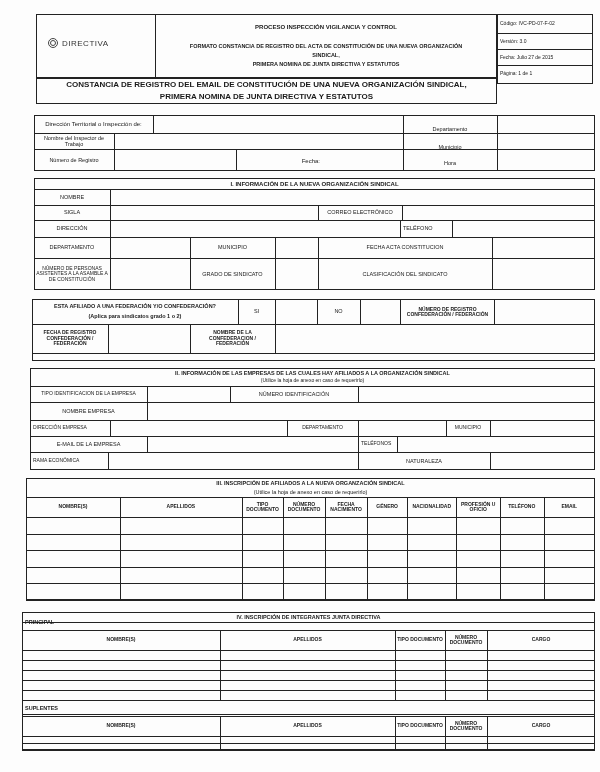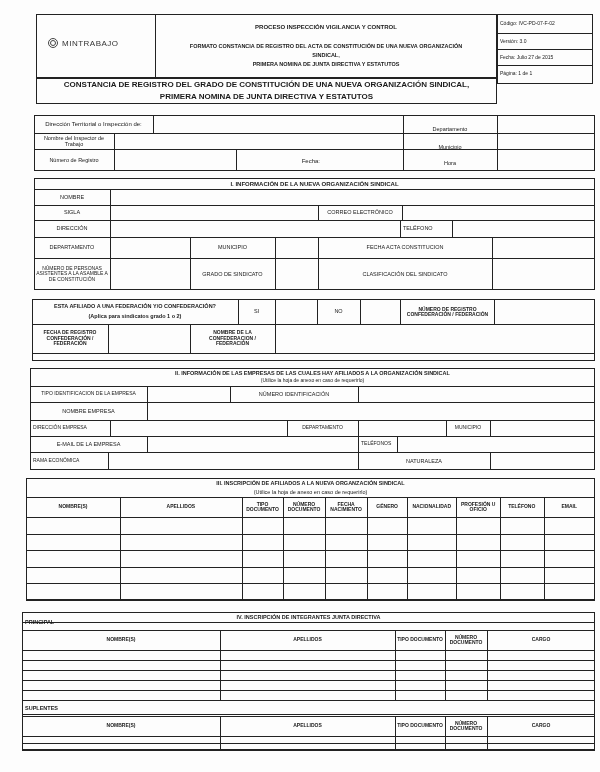--- a/index.html
+++ b/index.html
@@ -20,38 +20,38 @@
 </style>
 </head>
 <body>
 
 <div class="page">
 
   <div class="bx thick" style="left:36px;top:14px;width:461px;height:64px;"></div>
   <div class="vl" style="left:155px;top:14px;height:64px;"></div>
   <div class="logo">
     <span class="logo-mark"></span>
-    <span>MINTRABAJO</span>
+    <span>DIRECTIVA</span>
   </div>
   <div class="t b s6" style="left:156px;top:22px;width:340px;height:10px;">PROCESO INSPECCIÓN VIGILANCIA Y CONTROL</div>
   <div class="t b s55" style="left:156px;top:42px;width:340px;height:9px;">FORMATO CONSTANCIA DE REGISTRO DEL ACTA DE CONSTITUCIÓN DE UNA NUEVA ORGANIZACIÓN</div>
   <div class="t b s55" style="left:156px;top:51px;width:340px;height:8px;">SINDICAL,</div>
   <div class="t b s55" style="left:156px;top:60px;width:340px;height:9px;">PRIMERA NOMINA DE JUNTA DIRECTIVA  Y  ESTATUTOS</div>
 
   <div class="bx" style="left:497px;top:14px;width:96px;height:70px;"></div>
   <div class="hl" style="left:497px;top:33px;width:96px;"></div>
   <div class="hl" style="left:497px;top:49px;width:96px;"></div>
   <div class="hl" style="left:497px;top:65px;width:96px;"></div>
   <div class="t l s5" style="left:497px;top:16px;width:96px;height:16px;">Código: IVC-PD-07-F-02</div>
   <div class="t l s5" style="left:497px;top:34px;width:96px;height:15px;">Versión: 3.0</div>
   <div class="t l s5" style="left:497px;top:50px;width:96px;height:15px;">Fecha: Julio 27 de 2015</div>
   <div class="t l s5" style="left:497px;top:66px;width:96px;height:16px;">Página: 1 de 1</div>
 
   <div class="bx thick" style="left:36px;top:78px;width:461px;height:26px;"></div>
-  <div class="t b s8" style="left:36px;top:80px;width:461px;height:11px;">CONSTANCIA DE REGISTRO DEL GRADO DE CONSTITUCIÓN DE UNA NUEVA ORGANIZACIÓN SINDICAL,</div>
+  <div class="t b s8" style="left:36px;top:80px;width:461px;height:11px;">CONSTANCIA DE REGISTRO DEL EMAIL DE CONSTITUCIÓN DE UNA NUEVA ORGANIZACIÓN SINDICAL,</div>
   <div class="t b s8" style="left:36px;top:92px;width:461px;height:11px;">PRIMERA NOMINA DE JUNTA DIRECTIVA  Y  ESTATUTOS</div>
 
   <div class="bx" style="left:34px;top:115px;width:561px;height:56px;"></div>
   <div class="hl" style="left:34px;top:133px;width:561px;"></div>
   <div class="hl" style="left:34px;top:149px;width:561px;"></div>
   <div class="vl" style="left:153px;top:115px;height:18px;"></div>
   <div class="vl" style="left:114px;top:133px;height:38px;"></div>
   <div class="vl" style="left:236px;top:149px;height:22px;"></div>
   <div class="vl" style="left:403px;top:115px;height:56px;"></div>
   <div class="vl" style="left:497px;top:115px;height:56px;"></div>

